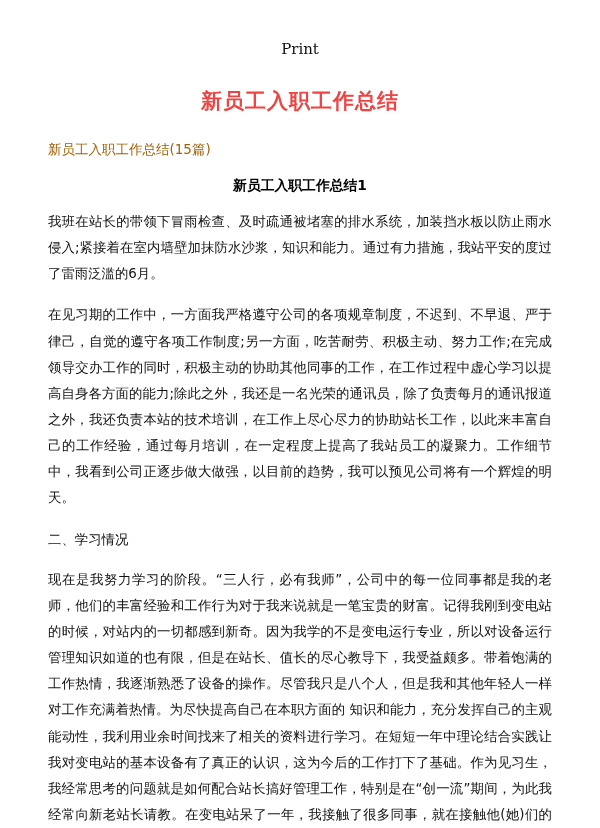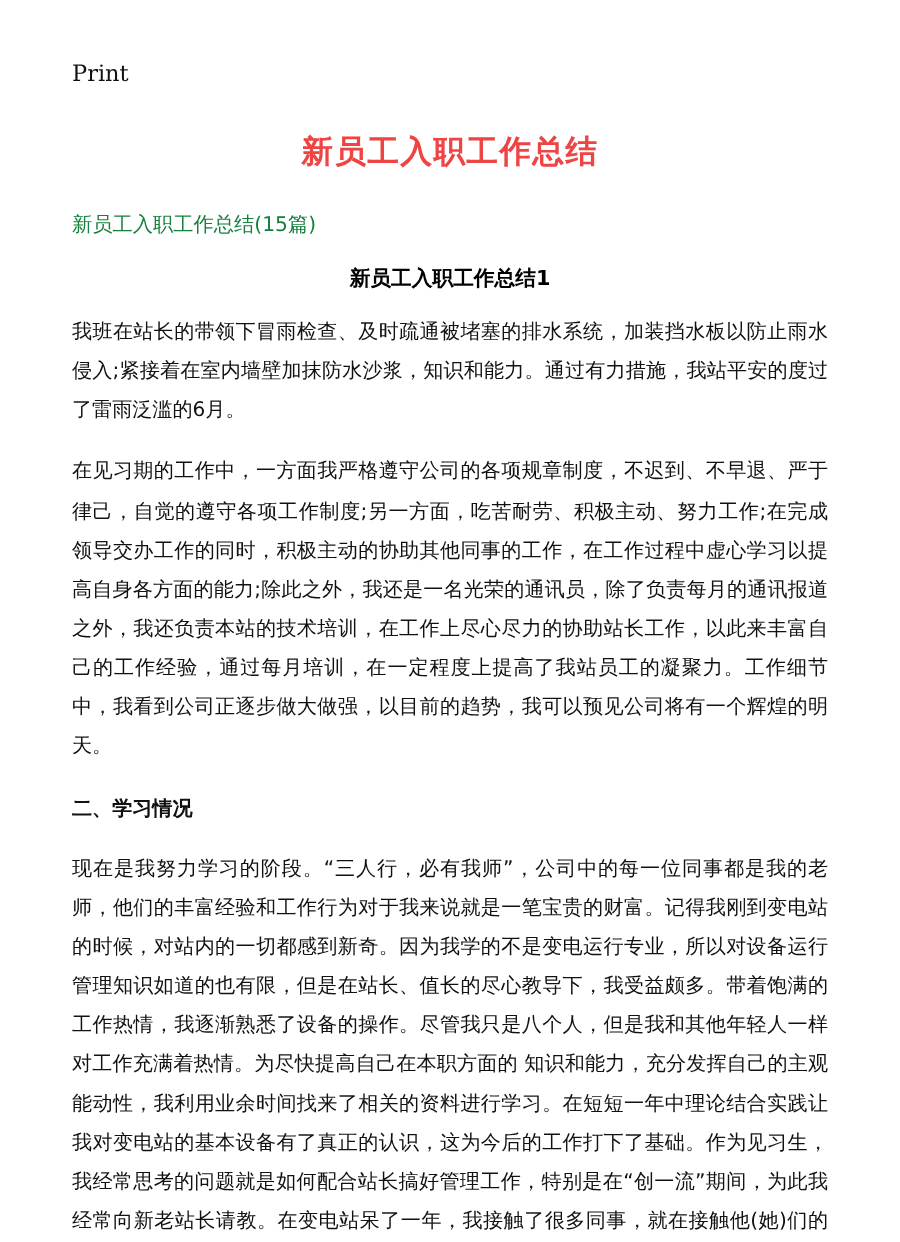--- a/index.html
+++ b/index.html
@@ -20,51 +20,51 @@
     height: 828px;
     box-sizing: border-box;
     padding: 42px 48px 0 48px;
   }
   .print-label {
     font-family: "DejaVu Serif", "Liberation Serif", serif;
     font-size: 15px;
     color: #111;
     line-height: 1;
     margin: 0 0 30px 0;
+    text-align: center;
   }
   .doc-title {
     font-size: 21px;
     font-weight: bold;
     text-align: center;
     letter-spacing: 1px;
     margin: 0 0 26px 0;
     color: #ef4444;
   }
   .subtitle {
     font-size: 13.5px;
     margin: 0 0 18px 0;
-    color: #15803d;
+    color: #a16207;
   }
   .para {
     font-size: 13.4px;
     line-height: 1.95;
     text-align: justify;
     margin: 0 0 15px 0;
     color: #111;
   }
   .section-head {
     font-size: 13.8px;
     font-weight: bold;
     margin: 0 0 14px 0;
     color: #000;
     text-align: center;
   }
   .para.tight {
     margin-bottom: 14px;
-    font-weight: bold;
   }
 </style>
 </head>
 <body>
 
 <div class="page">
 
   <div class="print-label">Print</div>
 
   <h1 class="doc-title">新员工入职工作总结</h1>

